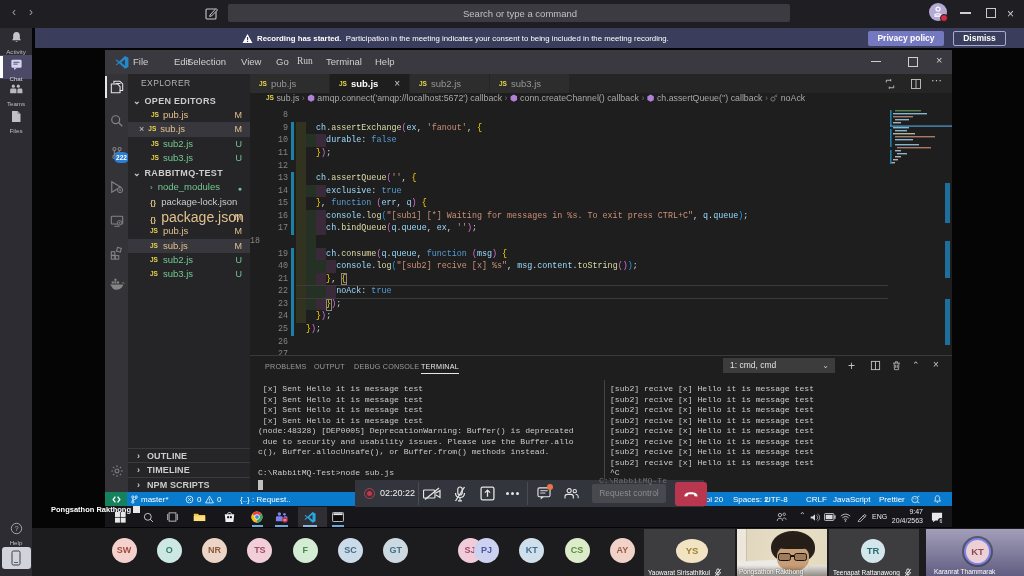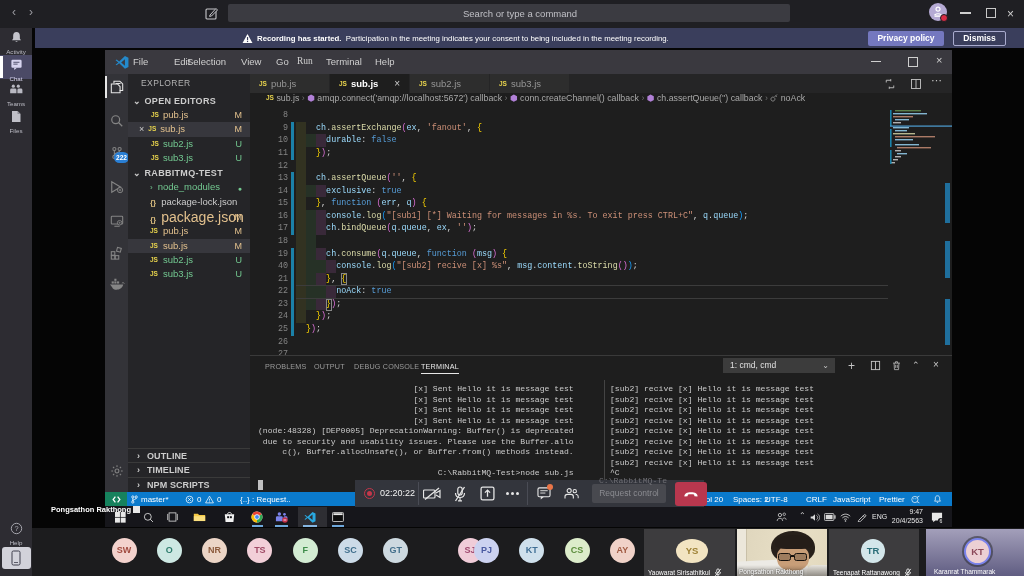--- a/index.html
+++ b/index.html
@@ -236,21 +236,21 @@
           <div class="abs code" style="left:0;top:1.20px;width:38px;text-align:right;color:#858585;">8</div>
           <div class="abs code" style="left:0;top:13.78px;width:38px;text-align:right;color:#858585;">9</div>
           <div class="abs code" style="left:0;top:26.36px;width:38px;text-align:right;color:#858585;">10</div>
           <div class="abs code" style="left:0;top:38.94px;width:38px;text-align:right;color:#858585;">11</div>
           <div class="abs code" style="left:0;top:51.52px;width:38px;text-align:right;color:#858585;">12</div>
           <div class="abs code" style="left:0;top:64.10px;width:38px;text-align:right;color:#858585;">13</div>
           <div class="abs code" style="left:0;top:76.68px;width:38px;text-align:right;color:#858585;">14</div>
           <div class="abs code" style="left:0;top:89.26px;width:38px;text-align:right;color:#858585;">15</div>
           <div class="abs code" style="left:0;top:101.84px;width:38px;text-align:right;color:#858585;">16</div>
           <div class="abs code" style="left:0;top:114.42px;width:38px;text-align:right;color:#858585;">17</div>
-          <div class="abs code" style="left:0;top:127.00px;width:38px;text-align:right;color:#858585;">18</div>
+          <div class="abs code" style="left:0;top:127.00px;width:38px;text-align:left;color:#858585;">18</div>
           <div class="abs code" style="left:0;top:139.58px;width:38px;text-align:right;color:#858585;">19</div>
           <div class="abs code" style="left:0;top:152.16px;width:38px;text-align:right;color:#858585;">40</div>
           <div class="abs code" style="left:0;top:164.74px;width:38px;text-align:right;color:#858585;">21</div>
           <div class="abs code" style="left:0;top:177.32px;width:38px;text-align:right;color:#858585;">22</div>
           <div class="abs code" style="left:0;top:189.90px;width:38px;text-align:right;color:#858585;">23</div>
           <div class="abs code" style="left:0;top:202.48px;width:38px;text-align:right;color:#858585;">24</div>
           <div class="abs code" style="left:0;top:215.06px;width:38px;text-align:right;color:#858585;">25</div>
           <div class="abs code" style="left:0;top:227.64px;width:38px;text-align:right;color:#858585;">26</div>
           <div class="abs code" style="left:0;top:240.22px;width:38px;text-align:right;color:#858585;">27</div>
         </div>
@@ -358,21 +358,21 @@
       <div class="abs" style="left:598px;top:3px;color:#c5c5c5;font-size:12px;font-weight:300;">+</div>
       <svg class="abs" style="left:620px;top:4px;" width="11" height="11" viewBox="0 0 16 16">
           <rect x="2" y="2" width="12" height="12" fill="none" stroke="#c5c5c5" stroke-width="1.3"></rect>
           <line x1="8" y1="2" x2="8" y2="14" stroke="#c5c5c5" stroke-width="1.3"></line>
         </svg>
       <svg class="abs" style="left:641px;top:4px;" width="11" height="11" viewBox="0 0 16 16">
           <path d="M3 4.5 L13 4.5 M6.5 4.5 L6.5 2.5 L9.5 2.5 L9.5 4.5 M4.5 4.5 L5 14 L11 14 L11.5 4.5 M6.8 7 L6.8 11.5 M9.2 7 L9.2 11.5" fill="none" stroke="#c5c5c5" stroke-width="1.1"></path>
         </svg>
       <div class="abs" style="left:662px;top:4px;color:#c5c5c5;font-size:9px;">⌃</div>
       <div class="abs" style="left:683px;top:3px;color:#c5c5c5;font-size:10px;">×</div>
-      <div class="term abs" style="left:8px;top:28px;text-align:right;"> [x] Sent Hello it is message test
+      <div class="term abs" style="left:8px;top:28px;"> [x] Sent Hello it is message test
  [x] Sent Hello it is message test
  [x] Sent Hello it is message test
  [x] Sent Hello it is message test
 (node:48328) [DEP0005] DeprecationWarning: Buffer() is deprecated
  due to security and usability issues. Please use the Buffer.allo
 c(), Buffer.allocUnsafe(), or Buffer.from() methods instead.
 
 C:\RabbitMQ-Test&gt;node sub.js</div>
       <div class="term abs" style="left:360px;top:28px;">[sub2] recive [x] Hello it is message test
 [sub2] recive [x] Hello it is message test

